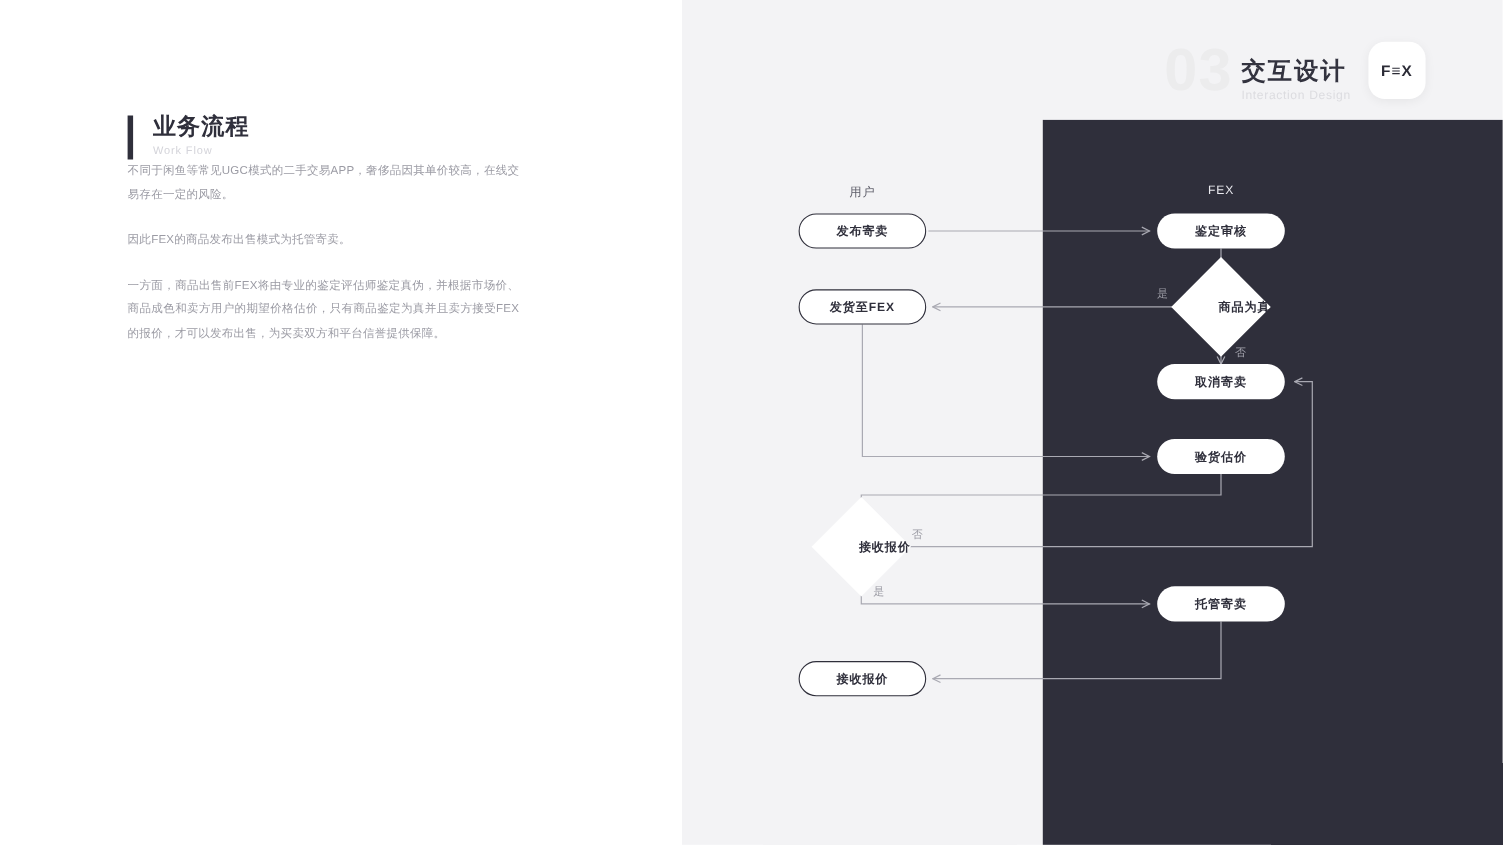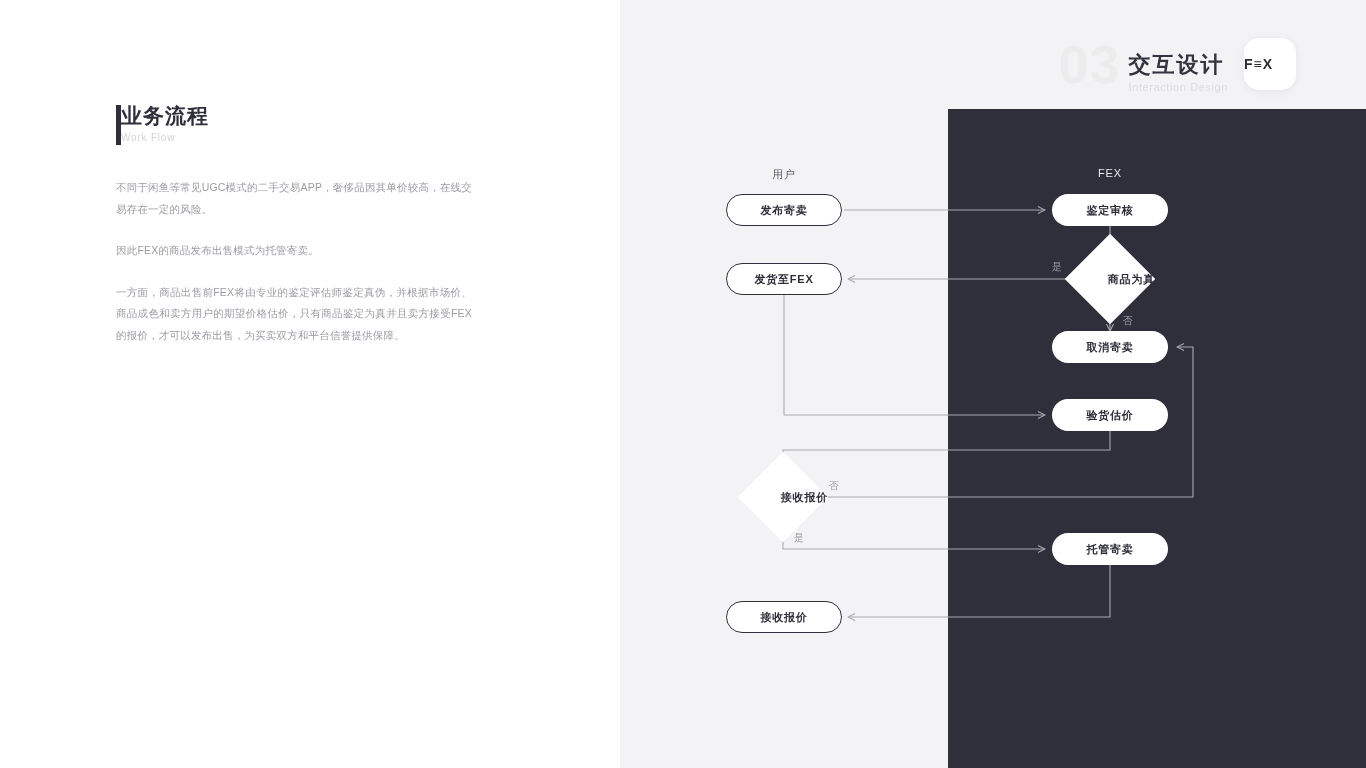--- a/index.html
+++ b/index.html
@@ -78,41 +78,42 @@
     margin-top: 1px;
   }
   .logo-badge {
     width: 52px;
     height: 52px;
     border-radius: 15px;
     background: #ffffff;
     box-shadow: 0 2px 10px rgba(0,0,0,0.06);
     display: flex;
     align-items: center;
-    justify-content: flex-start;
+    justify-content: center;
     margin-left: 16px;
     margin-right: 70px;
   }
   .logo-text {
     font-size: 14px;
     font-weight: 700;
     color: #2b2b36;
     letter-spacing: 1px;
   }
 
   
   .article {
     position: absolute;
     left: 116px;
     top: 103px;
     width: 356px;
   }
   .title-wrap {
     display: flex;
     align-items: flex-start;
+    gap: 18px;
   }
   .title-bar {
     width: 5px;
     height: 40px;
     background: #2f2f3b;
     margin-top: 2px;
     flex: none;
   }
   .title-cn {
     font-size: 21px;
@@ -121,21 +122,20 @@
     letter-spacing: 1px;
     line-height: 1.25;
   }
   .title-en {
     font-size: 10px;
     color: #d4d4da;
     letter-spacing: 0.8px;
     margin-top: 3px;
   }
   .body-copy {
-    margin-top: 32px;
   }
   .para {
     font-size: 10.5px;
     line-height: 2.05;
     color: #9b9ba4;
     letter-spacing: 0.2px;
     margin: 0 0 20px 0;
     text-align: justify;
   }
   .para:last-child { margin-bottom: 0; }

